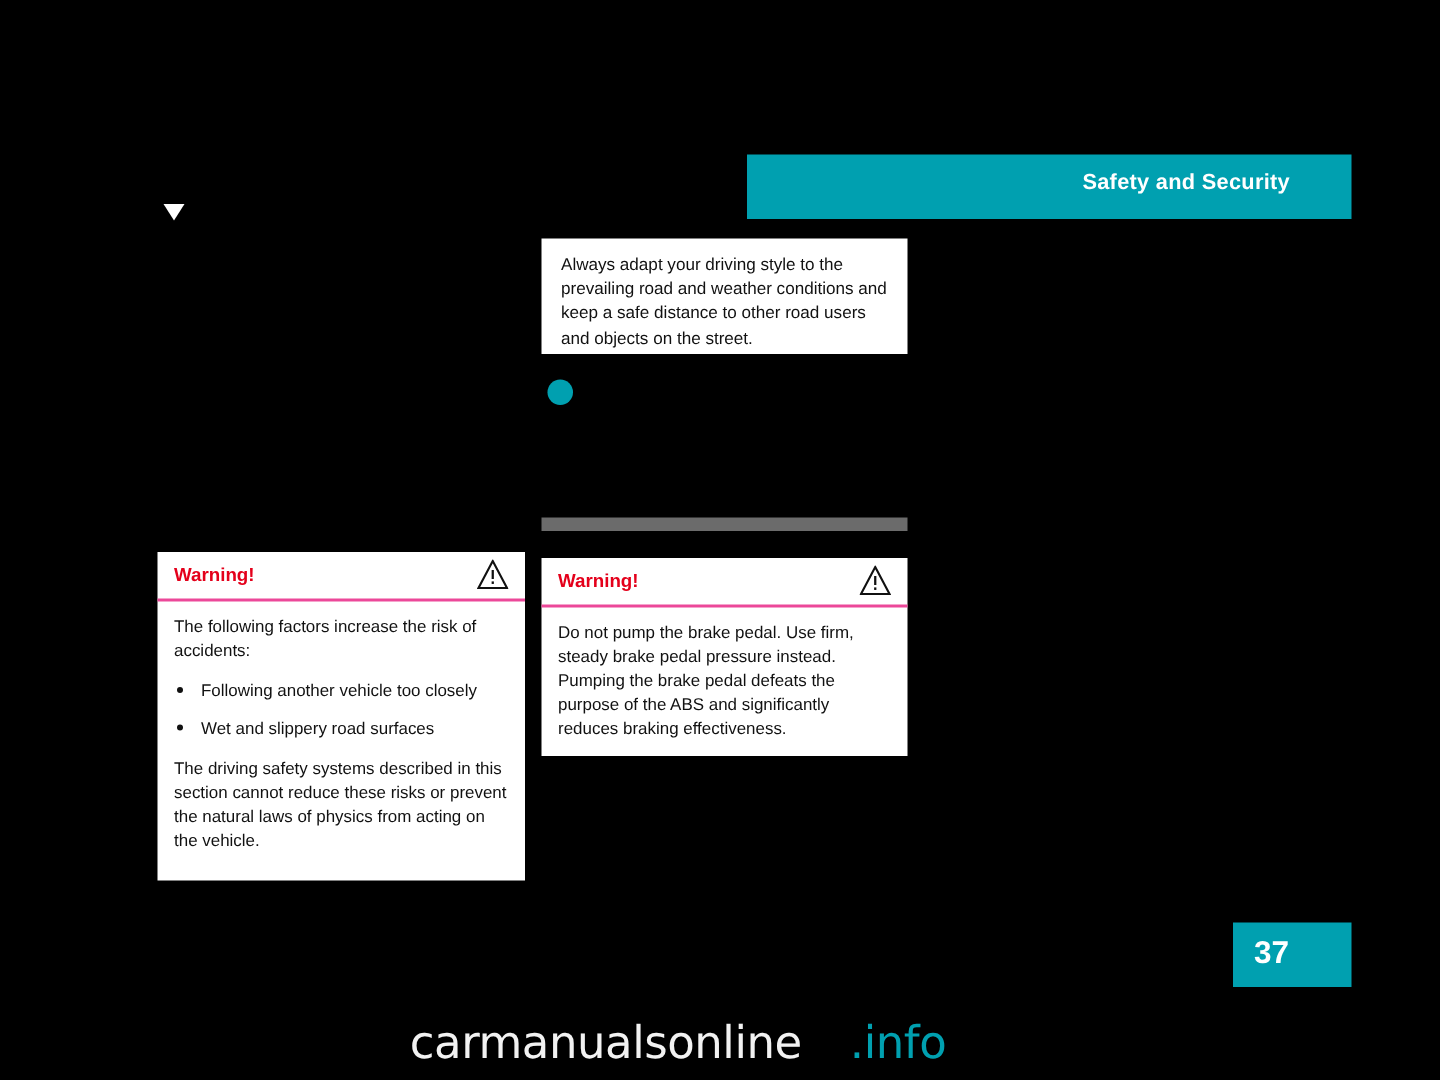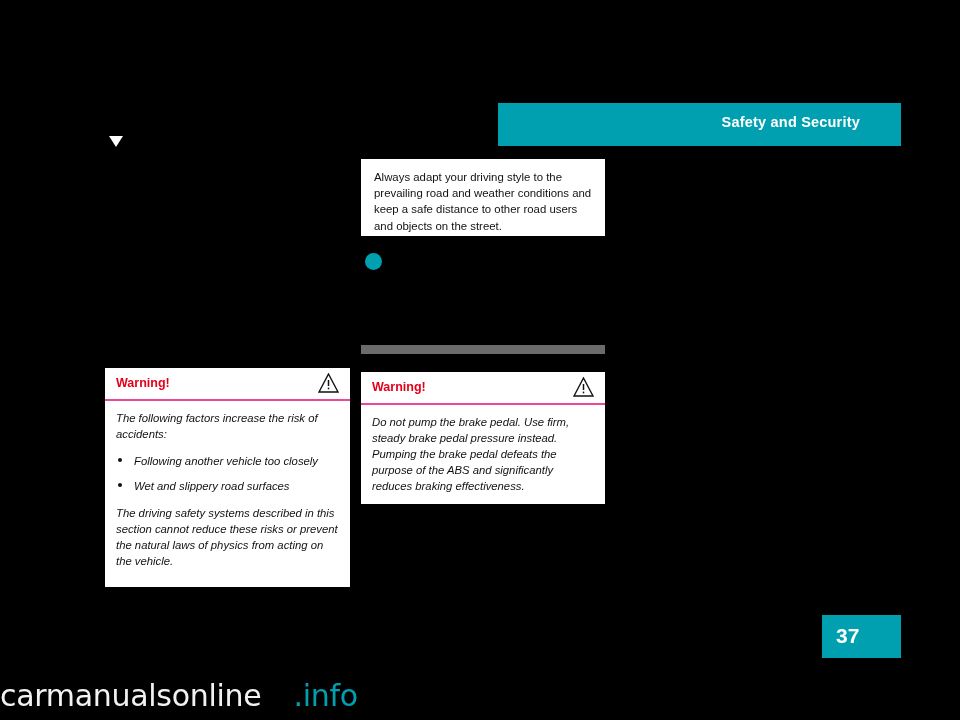--- a/index.html
+++ b/index.html
@@ -122,21 +122,20 @@
   .warning-symbol {
     position: absolute;
     right: 11px;
     top: 5px;
     width: 21px;
     height: 20px;
   }
   .warning-symbol svg { display: block; }
   .warning-body {
     padding: 9px 11px 0 11px;
-    font-style: italic;
   }
   .warning-body p {
     margin: 0 0 11px 0;
     font-size: 11.3px;
     line-height: 16px;
     color: #111111;
   }
   .warning-body p:last-child { margin-bottom: 0; }
   .bullet-list {
     margin: 0 0 11px 0;
@@ -182,20 +181,21 @@
 
   
   #watermark {
     position: absolute;
     left: 0;
     top: 671px;
     width: 904px;
     height: 49px;
     display: flex;
     align-items: center;
+    justify-content: center;
     gap: 32px;
   }
   #watermark .wm-main {
     color: #f2f2f2;
     font-size: 30px;
     letter-spacing: -0.3px;
     font-family: "DejaVu Sans", sans-serif;
   }
   #watermark .wm-accent {
     color: #00a0b0;

